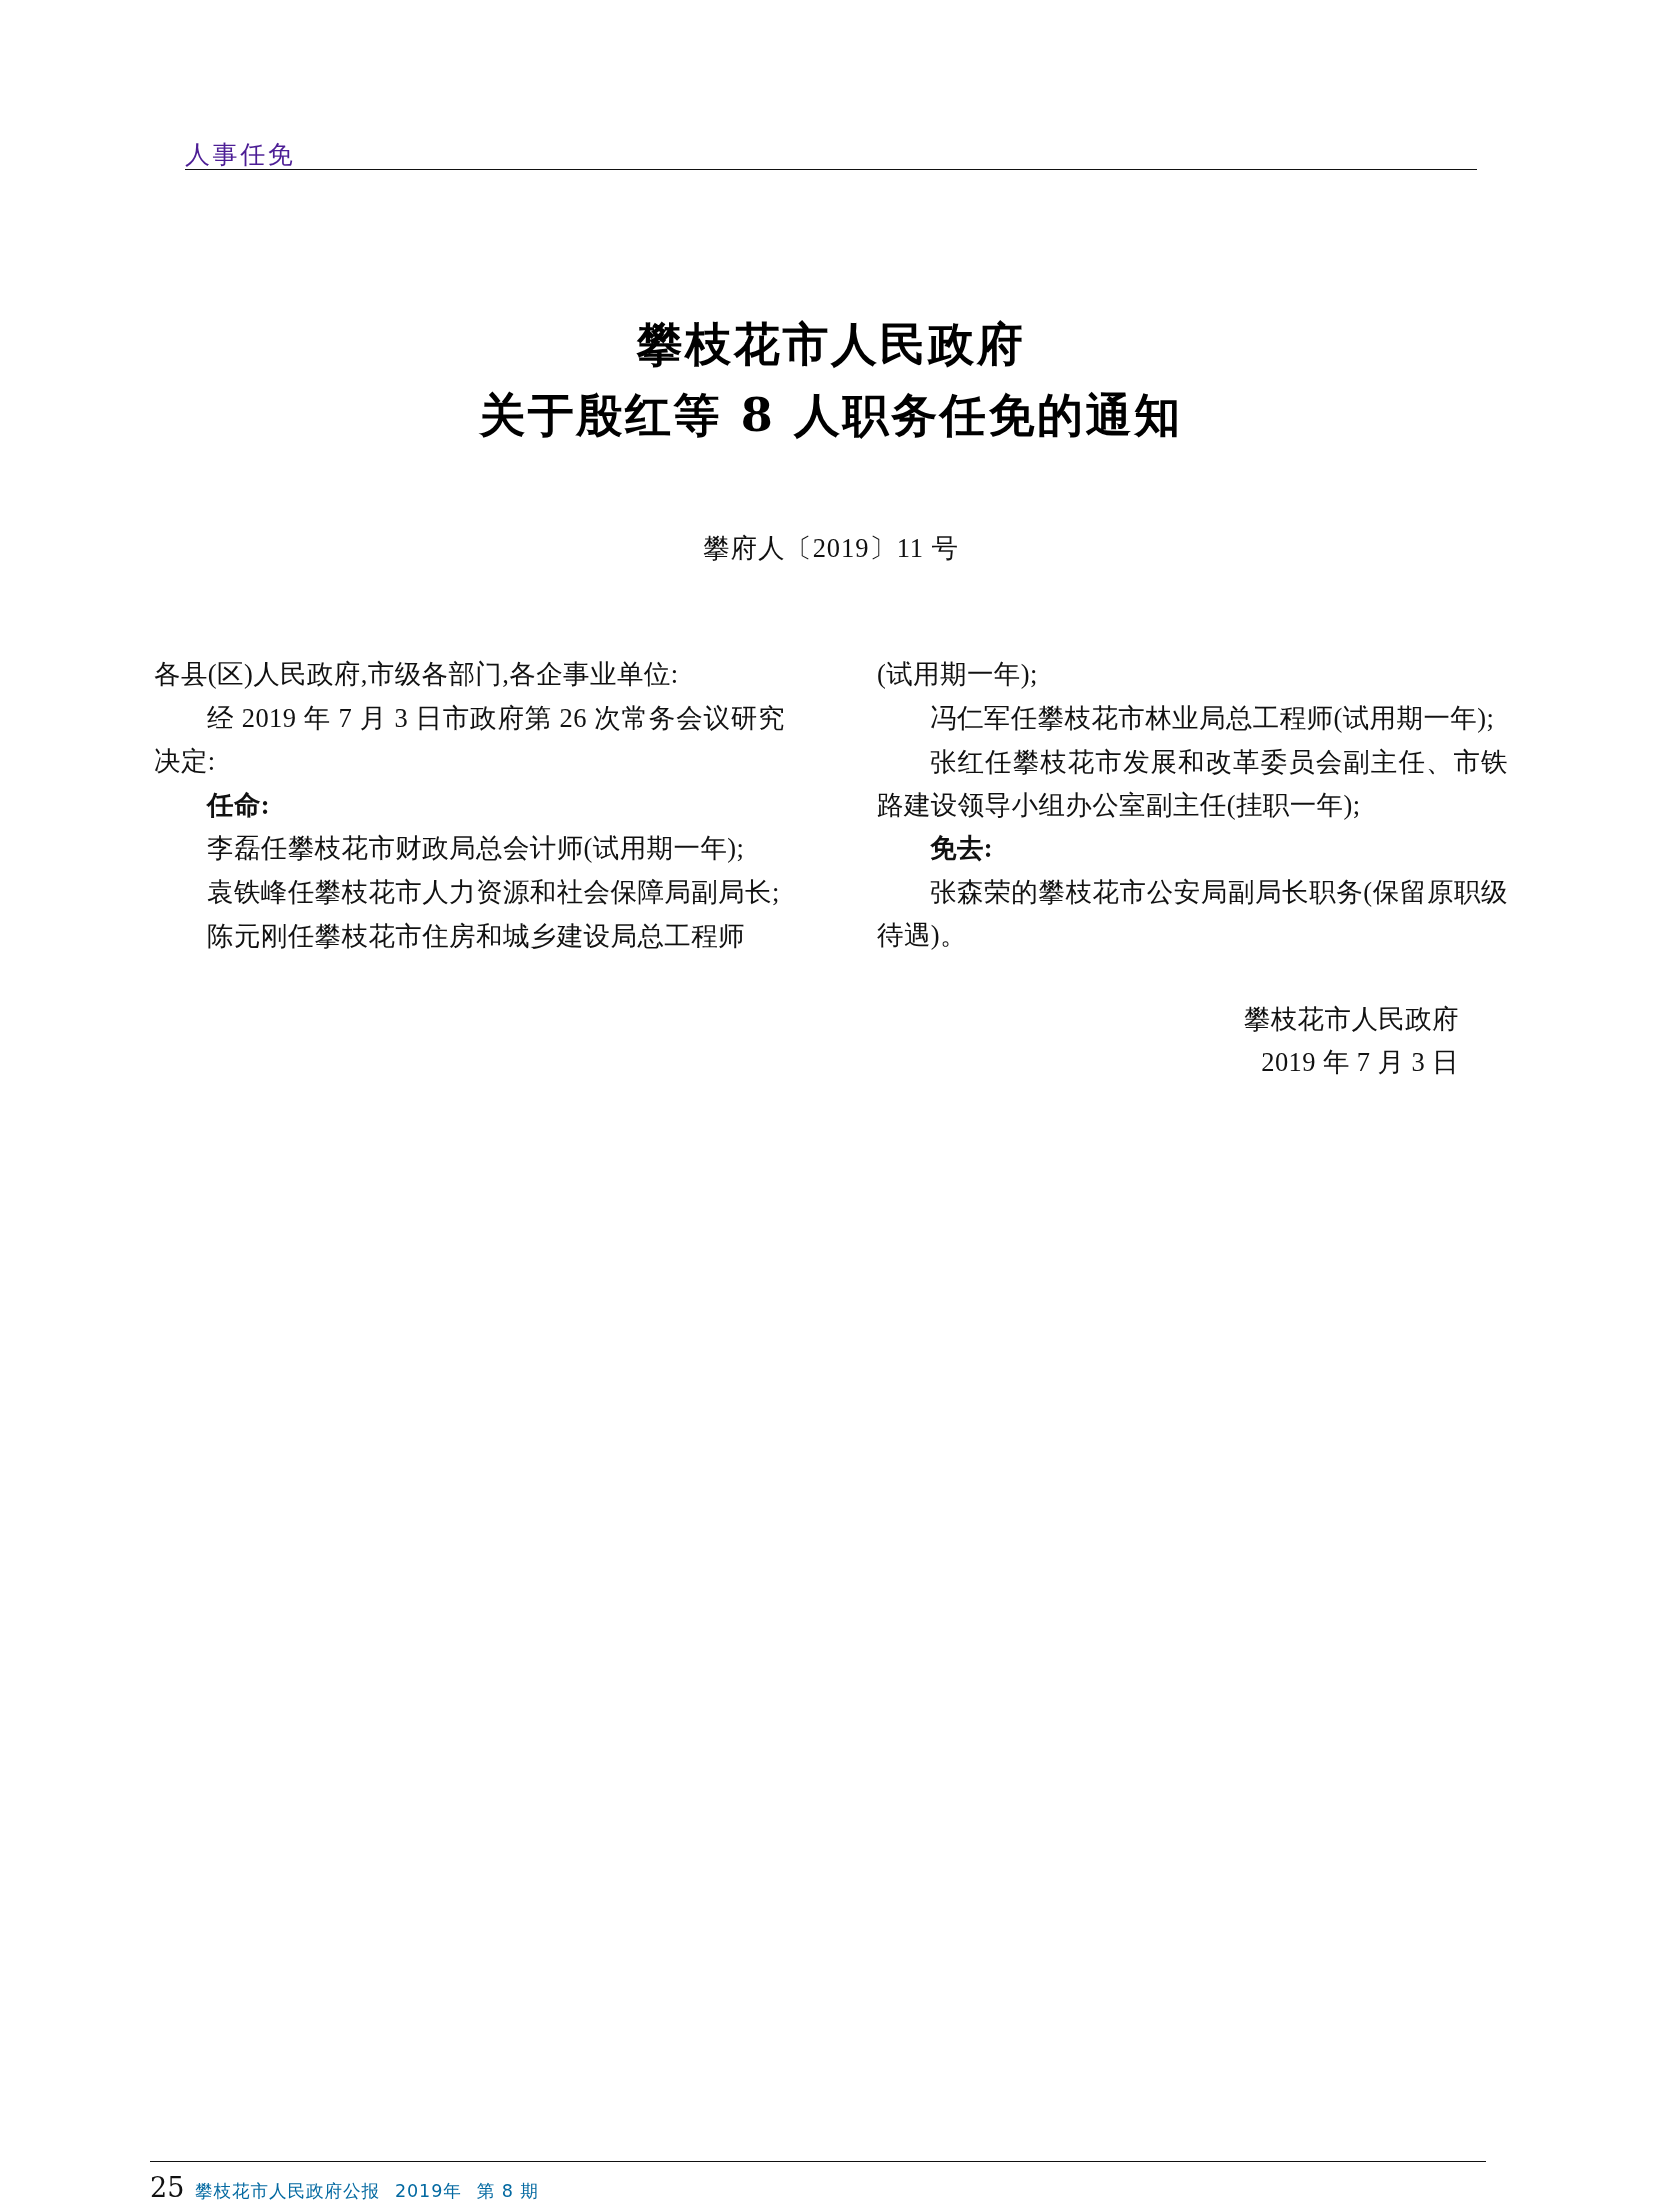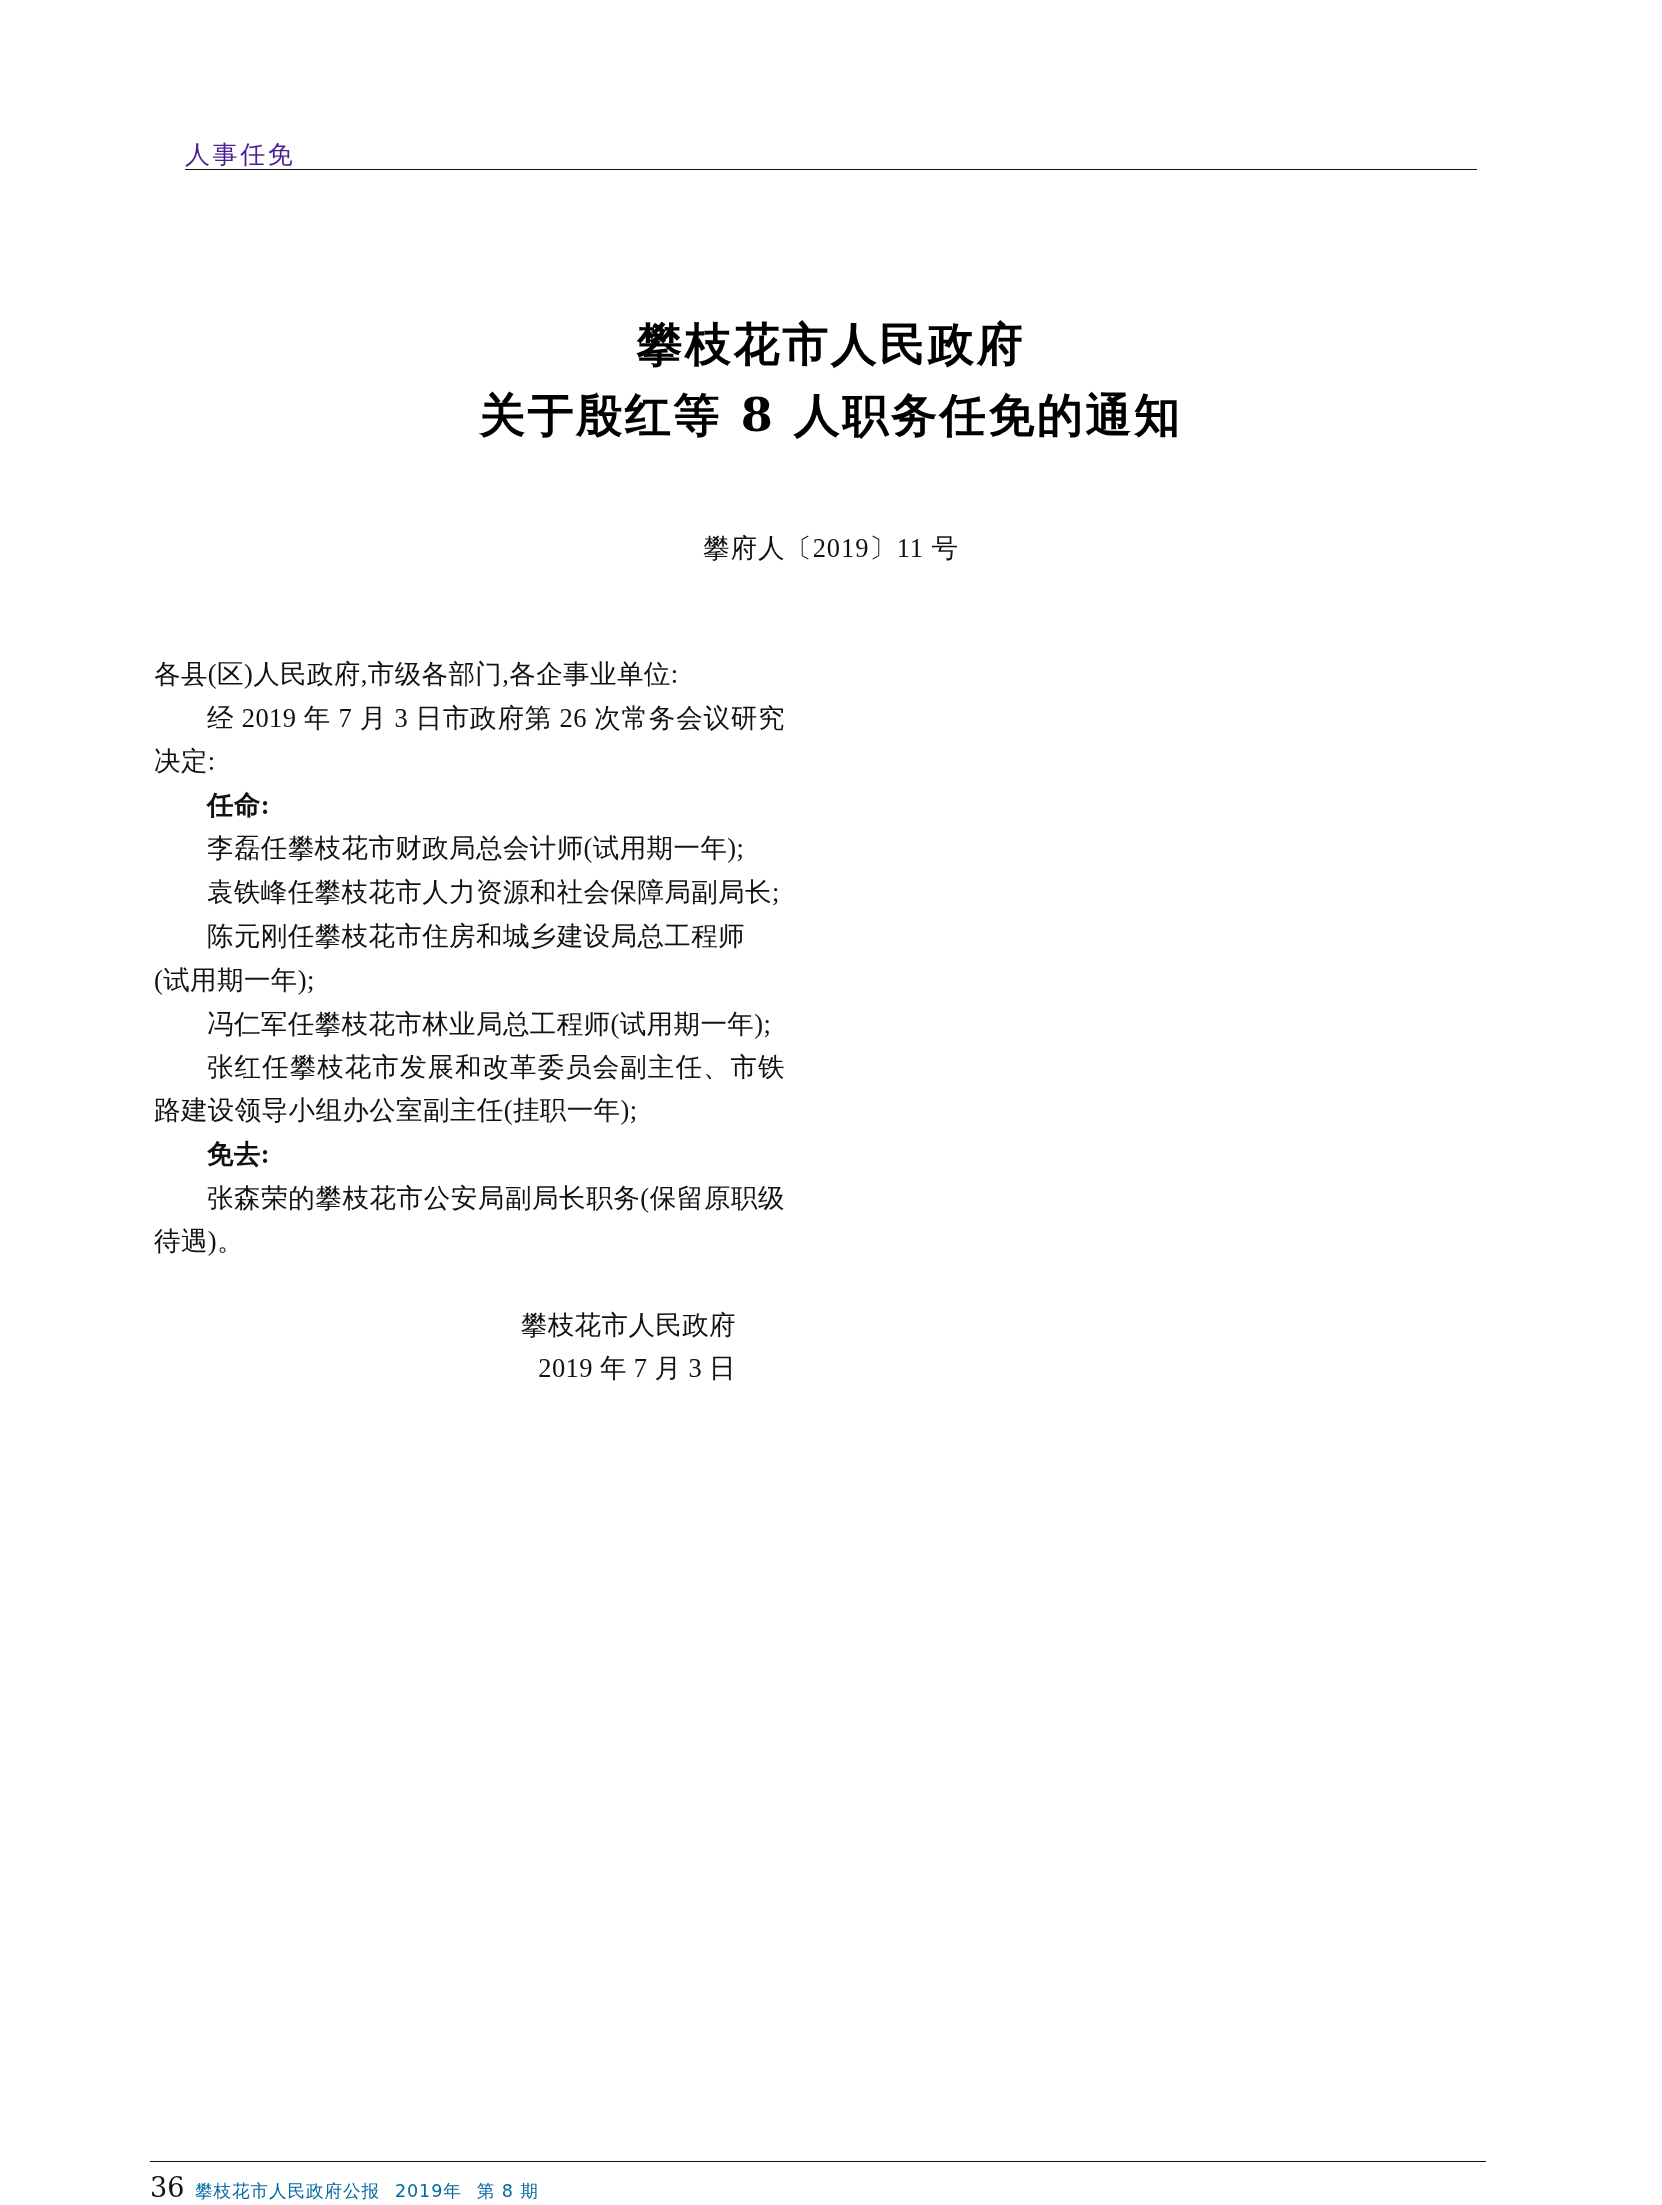--- a/index.html
+++ b/index.html
@@ -62,21 +62,20 @@
     color: #111111;
   }
 
   
   .body-columns {
     position: absolute;
     left: 154px;
     top: 653px;
     width: 1354px;
     display: flex;
-    flex-direction: column;
     justify-content: space-between;
   }
   .column {
     width: 631px;
   }
   .para {
     font-size: 26.5px;
     line-height: 1.62;
     letter-spacing: 0.4px;
     text-align: justify;
@@ -179,21 +178,21 @@
         <div class="sig-line-1">攀枝花市人民政府</div>
         <div class="sig-line-2">2019 年 7 月 3 日</div>
       </div>
     </div>
 
   </div>
 
   <div class="footer">
     <div class="footer-rule"></div>
     <div class="footer-content">
-      <span class="page-number">36</span>
+      <span class="page-number">25</span>
       <span class="footer-text">攀枝花市人民政府公报</span>
       <span class="footer-sep"></span>
       <span class="footer-text">2019年</span>
       <span class="footer-sep"></span>
       <span class="footer-text">第 8 期</span>
     </div>
   </div>
 
 </div>
 

